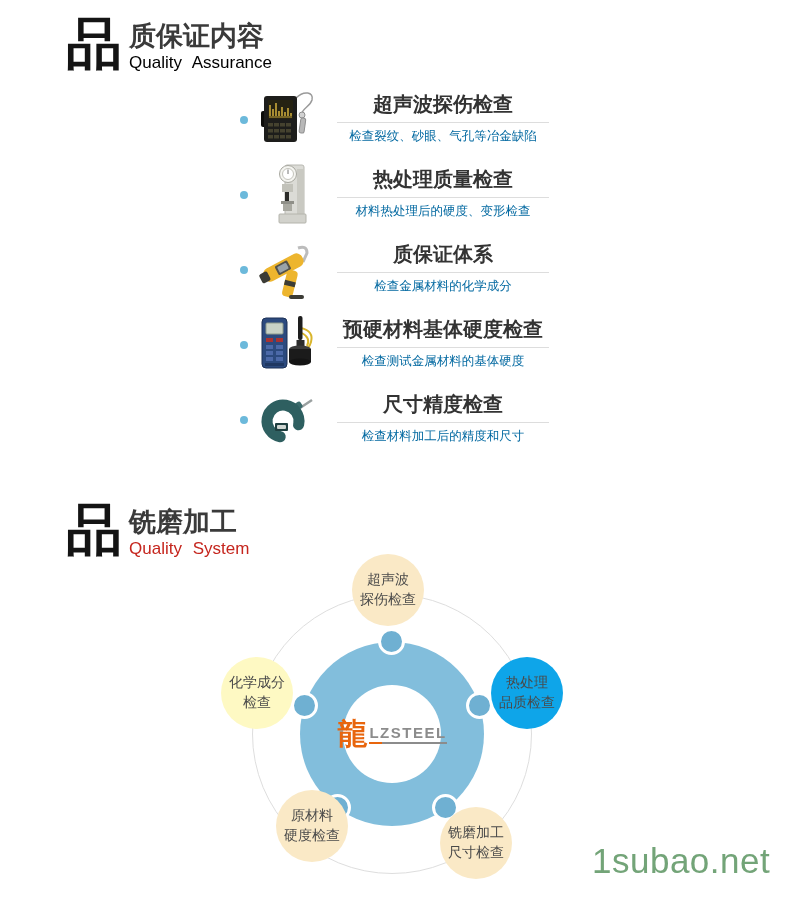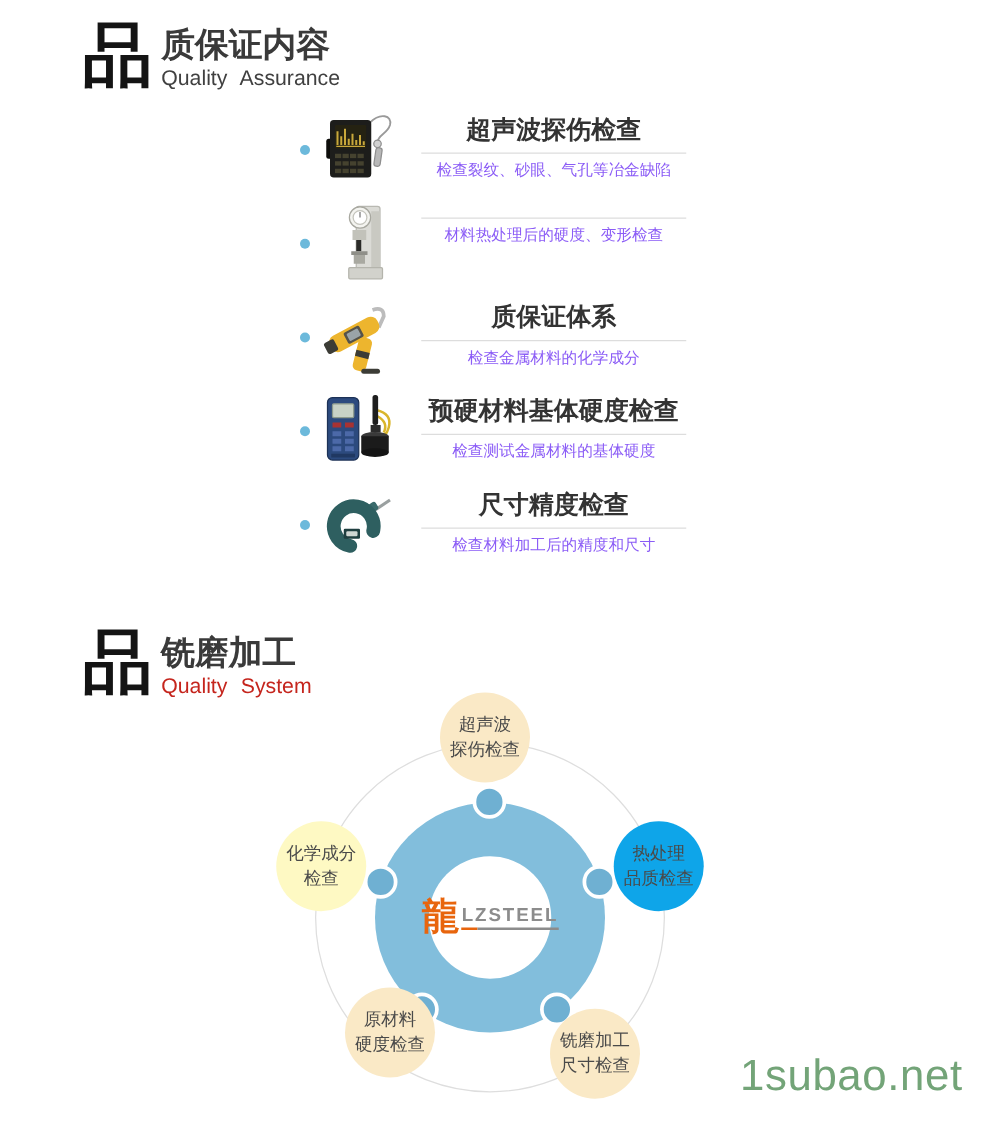--- a/index.html
+++ b/index.html
@@ -27,21 +27,21 @@
     border-radius:50%; background:#6CB9DB;
   }
   .item .item-icon { position:absolute; left:252px; top:2px; width:72px; height:66px; }
   .item .item-text { position:absolute; left:337px; top:8px; width:212px; }
   .item-title {
     text-align:center; font-size:20px; font-weight:700; color:#333333;
     line-height:1.15; white-space:nowrap;
   }
   .item-divider { border-top:1px solid #dddddd; margin-top:6px; }
   .item-desc {
-    text-align:center; font-size:12.5px; color:#8b5cf6; margin-top:5px; white-space:nowrap;
+    text-align:center; font-size:12.5px; color:#0369a1; margin-top:5px; white-space:nowrap;
   }
 
   
   .diagram { position:absolute; left:0; top:0; width:790px; height:900px; pointer-events:none; }
   .outer-ring {
     position:absolute; left:252px; top:594px; width:278px; height:278px;
     border:1px solid #dedede; border-radius:50%;
   }
   .donut {
     position:absolute; left:300px; top:642px; width:184px; height:184px; border-radius:50%;
@@ -87,21 +87,21 @@
 </style>
 </head>
 <body>
 
 <div class="page">
 
   <header class="sec-header first">
     <div class="logo-glyph">品</div>
     <div class="header-text">
       <h2 class="sec-title">质保证内容</h2>
-      <div class="sec-sub" style="color:#404040">Quality Assurance</div>
+      <div class="sec-sub" style="color:#000000">Quality Assurance</div>
     </div>
   </header>
 
   <div class="item" style="top:85px">
     <span class="bullet"></span>
     <div class="item-icon">
       <svg viewBox="0 0 72 66" width="72" height="66">
         <path d="M44 11 C52 3 62 5 60 13 C58 20 50 21 50 27" fill="none" stroke="#9a9a9a" stroke-width="1.5"></path>
         <circle cx="50" cy="28" r="3" fill="#d2d2d2" stroke="#8f8f8f"></circle>
         <rect x="48" y="31" width="5" height="15" rx="2" fill="#b8b8b8" stroke="#8f8f8f" transform="rotate(8 50 38)"></rect>
@@ -143,20 +143,21 @@
         <circle cx="36" cy="12" r="5.5" fill="#ffffff" stroke="#c4c4bc"></circle>
         <line x1="36" y1="12" x2="36" y2="7.5" stroke="#777777" stroke-width="1"></line>
         <rect x="30" y="22" width="11" height="8" fill="#c2c2ba"></rect>
         <rect x="33" y="30" width="4" height="9" fill="#2b2b28"></rect>
         <rect x="29" y="39" width="13" height="3" fill="#8f8f88"></rect>
         <rect x="31" y="42" width="9" height="7" fill="#a9a9a1"></rect>
         <rect x="27" y="52" width="27" height="9" rx="1" fill="#D2D2CC" stroke="#b4b4ac"></rect>
       </svg>
     </div>
     <div class="item-text">
+      <div class="item-title">热处理质量检查</div>
       <div class="item-divider"></div>
       <div class="item-desc">材料热处理后的硬度、变形检查</div>
     </div>
   </div>
 
   <div class="item" style="top:235px">
     <span class="bullet"></span>
     <div class="item-icon">
       <svg viewBox="0 0 72 66" width="72" height="66">
         <path d="M46 11 q9 -3 9 5 l-4 9" fill="none" stroke="#bcbcbc" stroke-width="3"></path>

